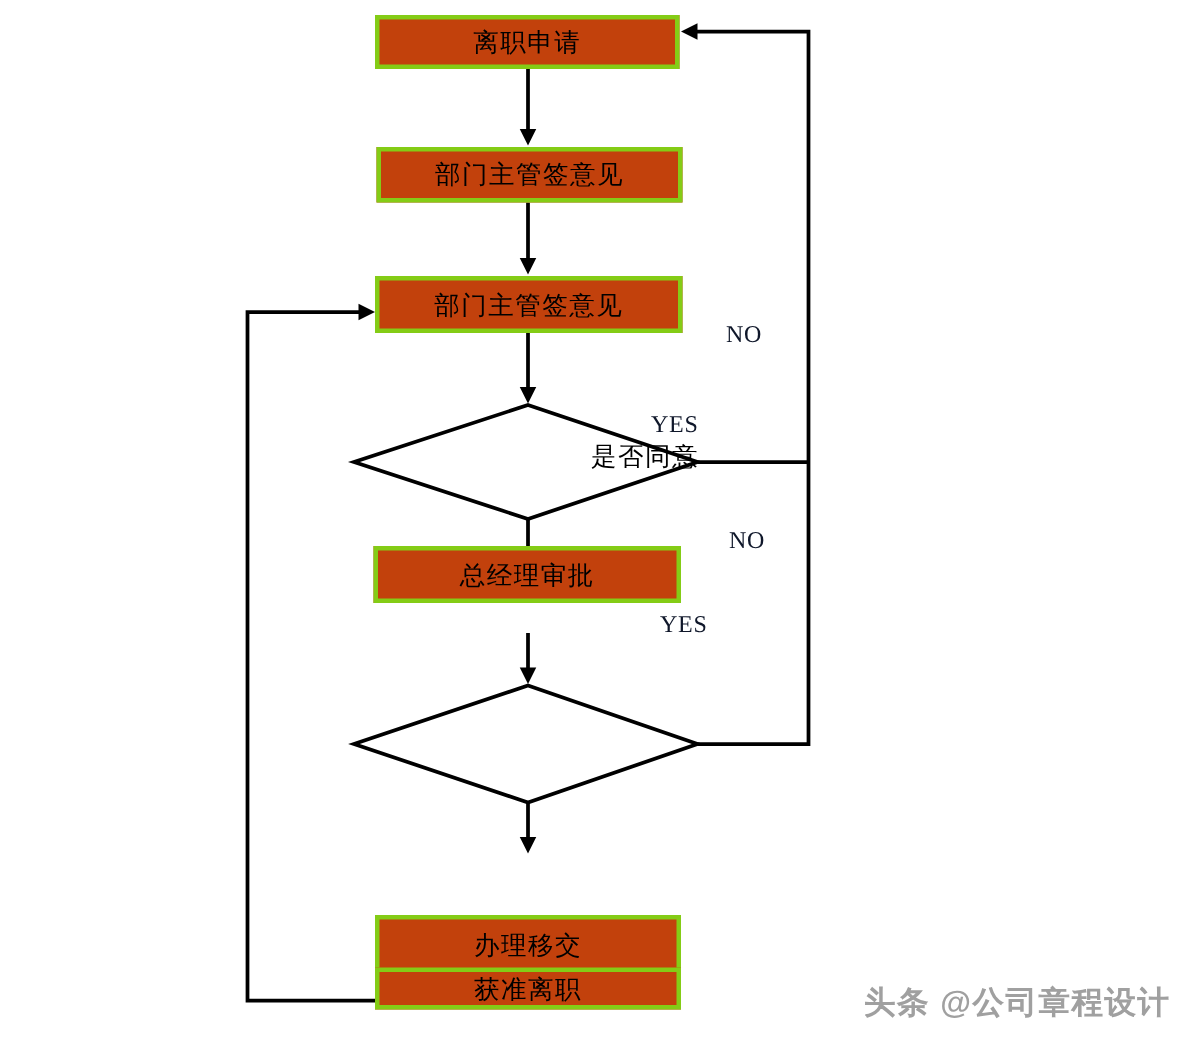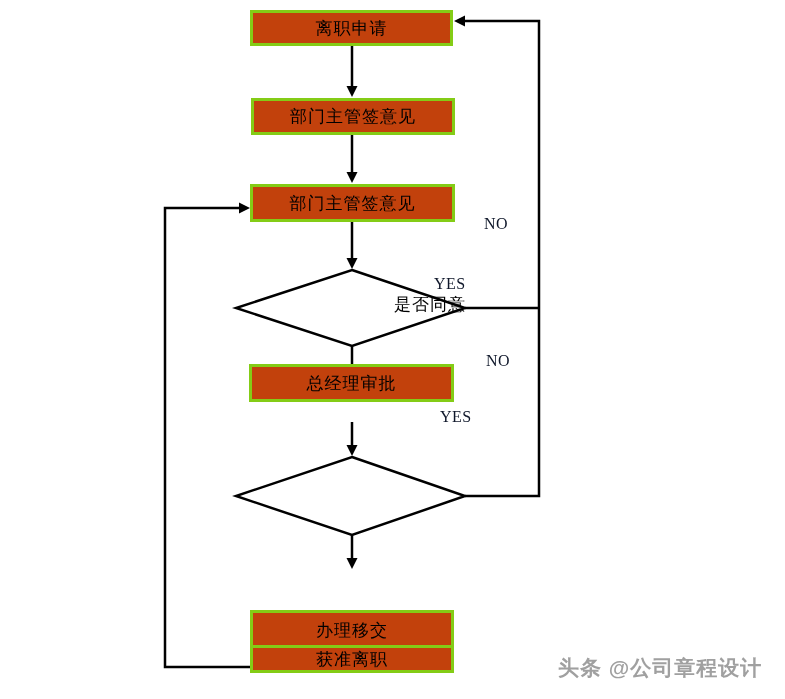--- a/index.html
+++ b/index.html
@@ -48,21 +48,21 @@
     white-space: nowrap;
   }
   .diamond-label {
     position: absolute;
     z-index: 3;
     text-align: right;
   }
   .watermark {
     position: absolute;
     z-index: 4;
-    left: 558px;
+    left: 576px;
     top: 654px;
     font-size: 21px;
     font-weight: bold;
     color: #a0a0a0;
     text-shadow: 2px 2px 0 #ffffff;
     letter-spacing: 1px;
     white-space: nowrap;
   }
 </style>
 </head>

